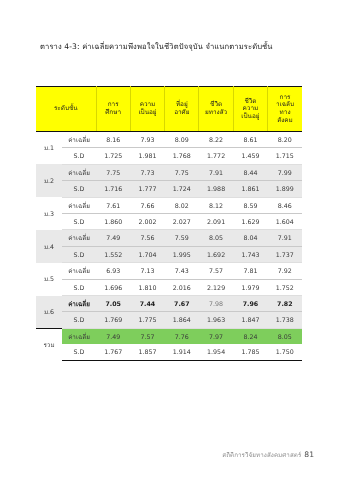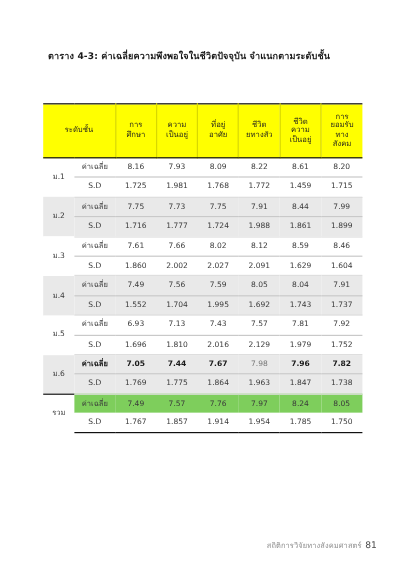--- a/index.html
+++ b/index.html
@@ -23,21 +23,21 @@
 
   
   .title-block {
     position: absolute;
     left: 40px;
     top: 40px;
     width: 262px;
   }
   .title-line {
     font-size: 7.6px;
-    font-weight: bold;
+    font-weight: normal;
     color: #1a1a1a;
     line-height: 13.5px;
     letter-spacing: 0.1px;
     white-space: nowrap;
   }
 
   
   .table-wrap {
     position: absolute;
     left: 36px;
@@ -230,21 +230,21 @@
             <span class="hdr-stack">
               <span>ชีวิต</span>
               <span>ความ</span>
               <span>เป็นอยู่</span>
             </span>
           </th>
 
           <th class="head-top-rule head-bottom-rule">
             <span class="hdr-stack">
               <span>การ</span>
-              <span>ยอมรับ</span>
+              <span>าเฉลับ</span>
               <span>ทาง</span>
               <span>สังคม</span>
             </span>
           </th>
         </tr>
       </thead>
 
       <tbody>
           <tr class="mean-row band-plain">
             <td class="level-cell" rowspan="2">ม.1</td>

